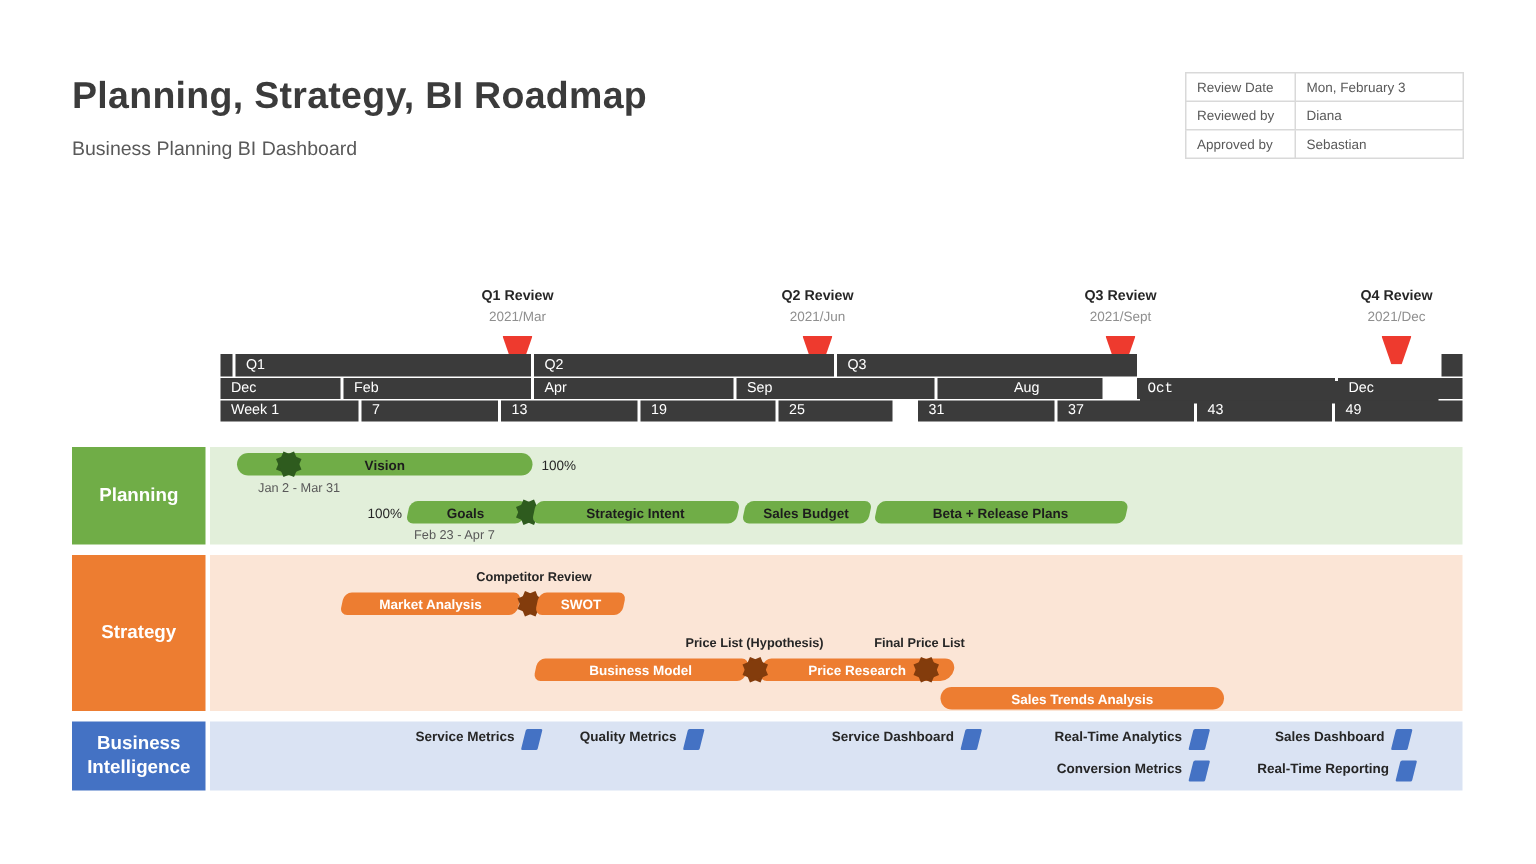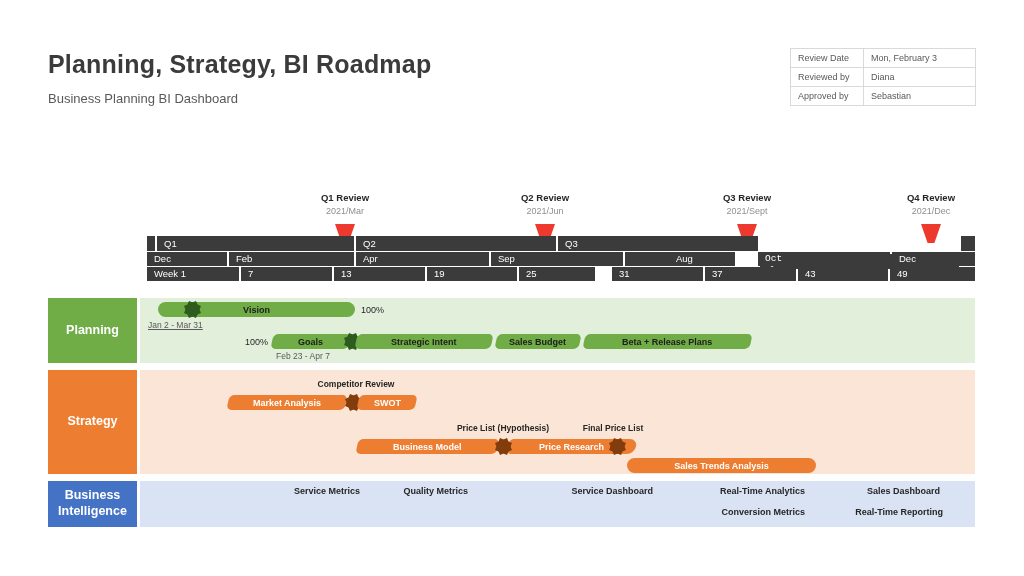--- a/index.html
+++ b/index.html
@@ -39,21 +39,21 @@
   .bar.orange { background:#ed7d31; }
   .bar.orange > span { color:#fff; }
 
   .star { position:absolute; width:13px; height:13px; transform:rotate(22.5deg); }
   .star::before { content:""; position:absolute; inset:0; background:inherit; transform:rotate(45deg); }
 
   .side-text { position:absolute; font-size:9px; color:#262626; white-space:nowrap; }
   .date-text { position:absolute; font-size:8.5px; color:#595959; white-space:nowrap; }
   .caption { position:absolute; font-size:8.5px; font-weight:700; color:#262626; text-align:center; width:130px; white-space:nowrap; }
 
-  .bi-item { position:absolute; height:15px; display:flex; align-items:flex-start; gap:6px;flex-direction:column; }
+  .bi-item { position:absolute; height:15px; display:flex; align-items:flex-start; gap:6px; }
   .bi-item .bi-label { font-size:9px; font-weight:700; color:#262626; white-space:nowrap; }
   .bi-marker { width:11px; height:14px; background:#4472c4; transform:skewX(-14deg); border-radius:1px; }
 </style>
 </head>
 <body>
 
 <div class="canvas">
 
   <div class="title">Planning, Strategy, BI Roadmap</div>
   <div class="subtitle">Business Planning BI Dashboard</div>
@@ -130,21 +130,21 @@
 
   <div class="lane-label" style="top:298px; height:65px; background:#70AD47;">Planning</div>
   <div class="lane-label" style="top:370px; height:104px; background:#ED7D31;">Strategy</div>
   <div class="lane-label" style="top:481px; height:46px; background:#4472C4;">Business Intelligence</div>
 
   <div class="bar green capsule" style="left:158px; top:302px; width:197px;">
     <span>Vision</span>
   </div>
   <div class="star" style="left:186px; top:303px; background:#2E5B1E;"></div>
   <div class="side-text" style="left:361px; top:305px;">100%</div>
-  <div class="date-text" style="left:148px; top:320px;text-decoration:underline;">Jan 2 - Mar 31</div>
+  <div class="date-text" style="left:172px; top:320px;">Jan 2 - Mar 31</div>
 
   <div class="side-text" style="left:238px; top:337px; width:30px; text-align:right;">100%</div>
   <div class="bar green" style="left:272px; top:334px; width:78px;">
     <span>Goals</span>
   </div>
   <div class="star" style="left:346px; top:335px; background:#2E5B1E;"></div>
   <div class="bar green" style="left:356px; top:334px; width:136px;">
     <span>Strategic Intent</span>
   </div>
   <div class="bar green" style="left:496px; top:334px; width:84px;">

